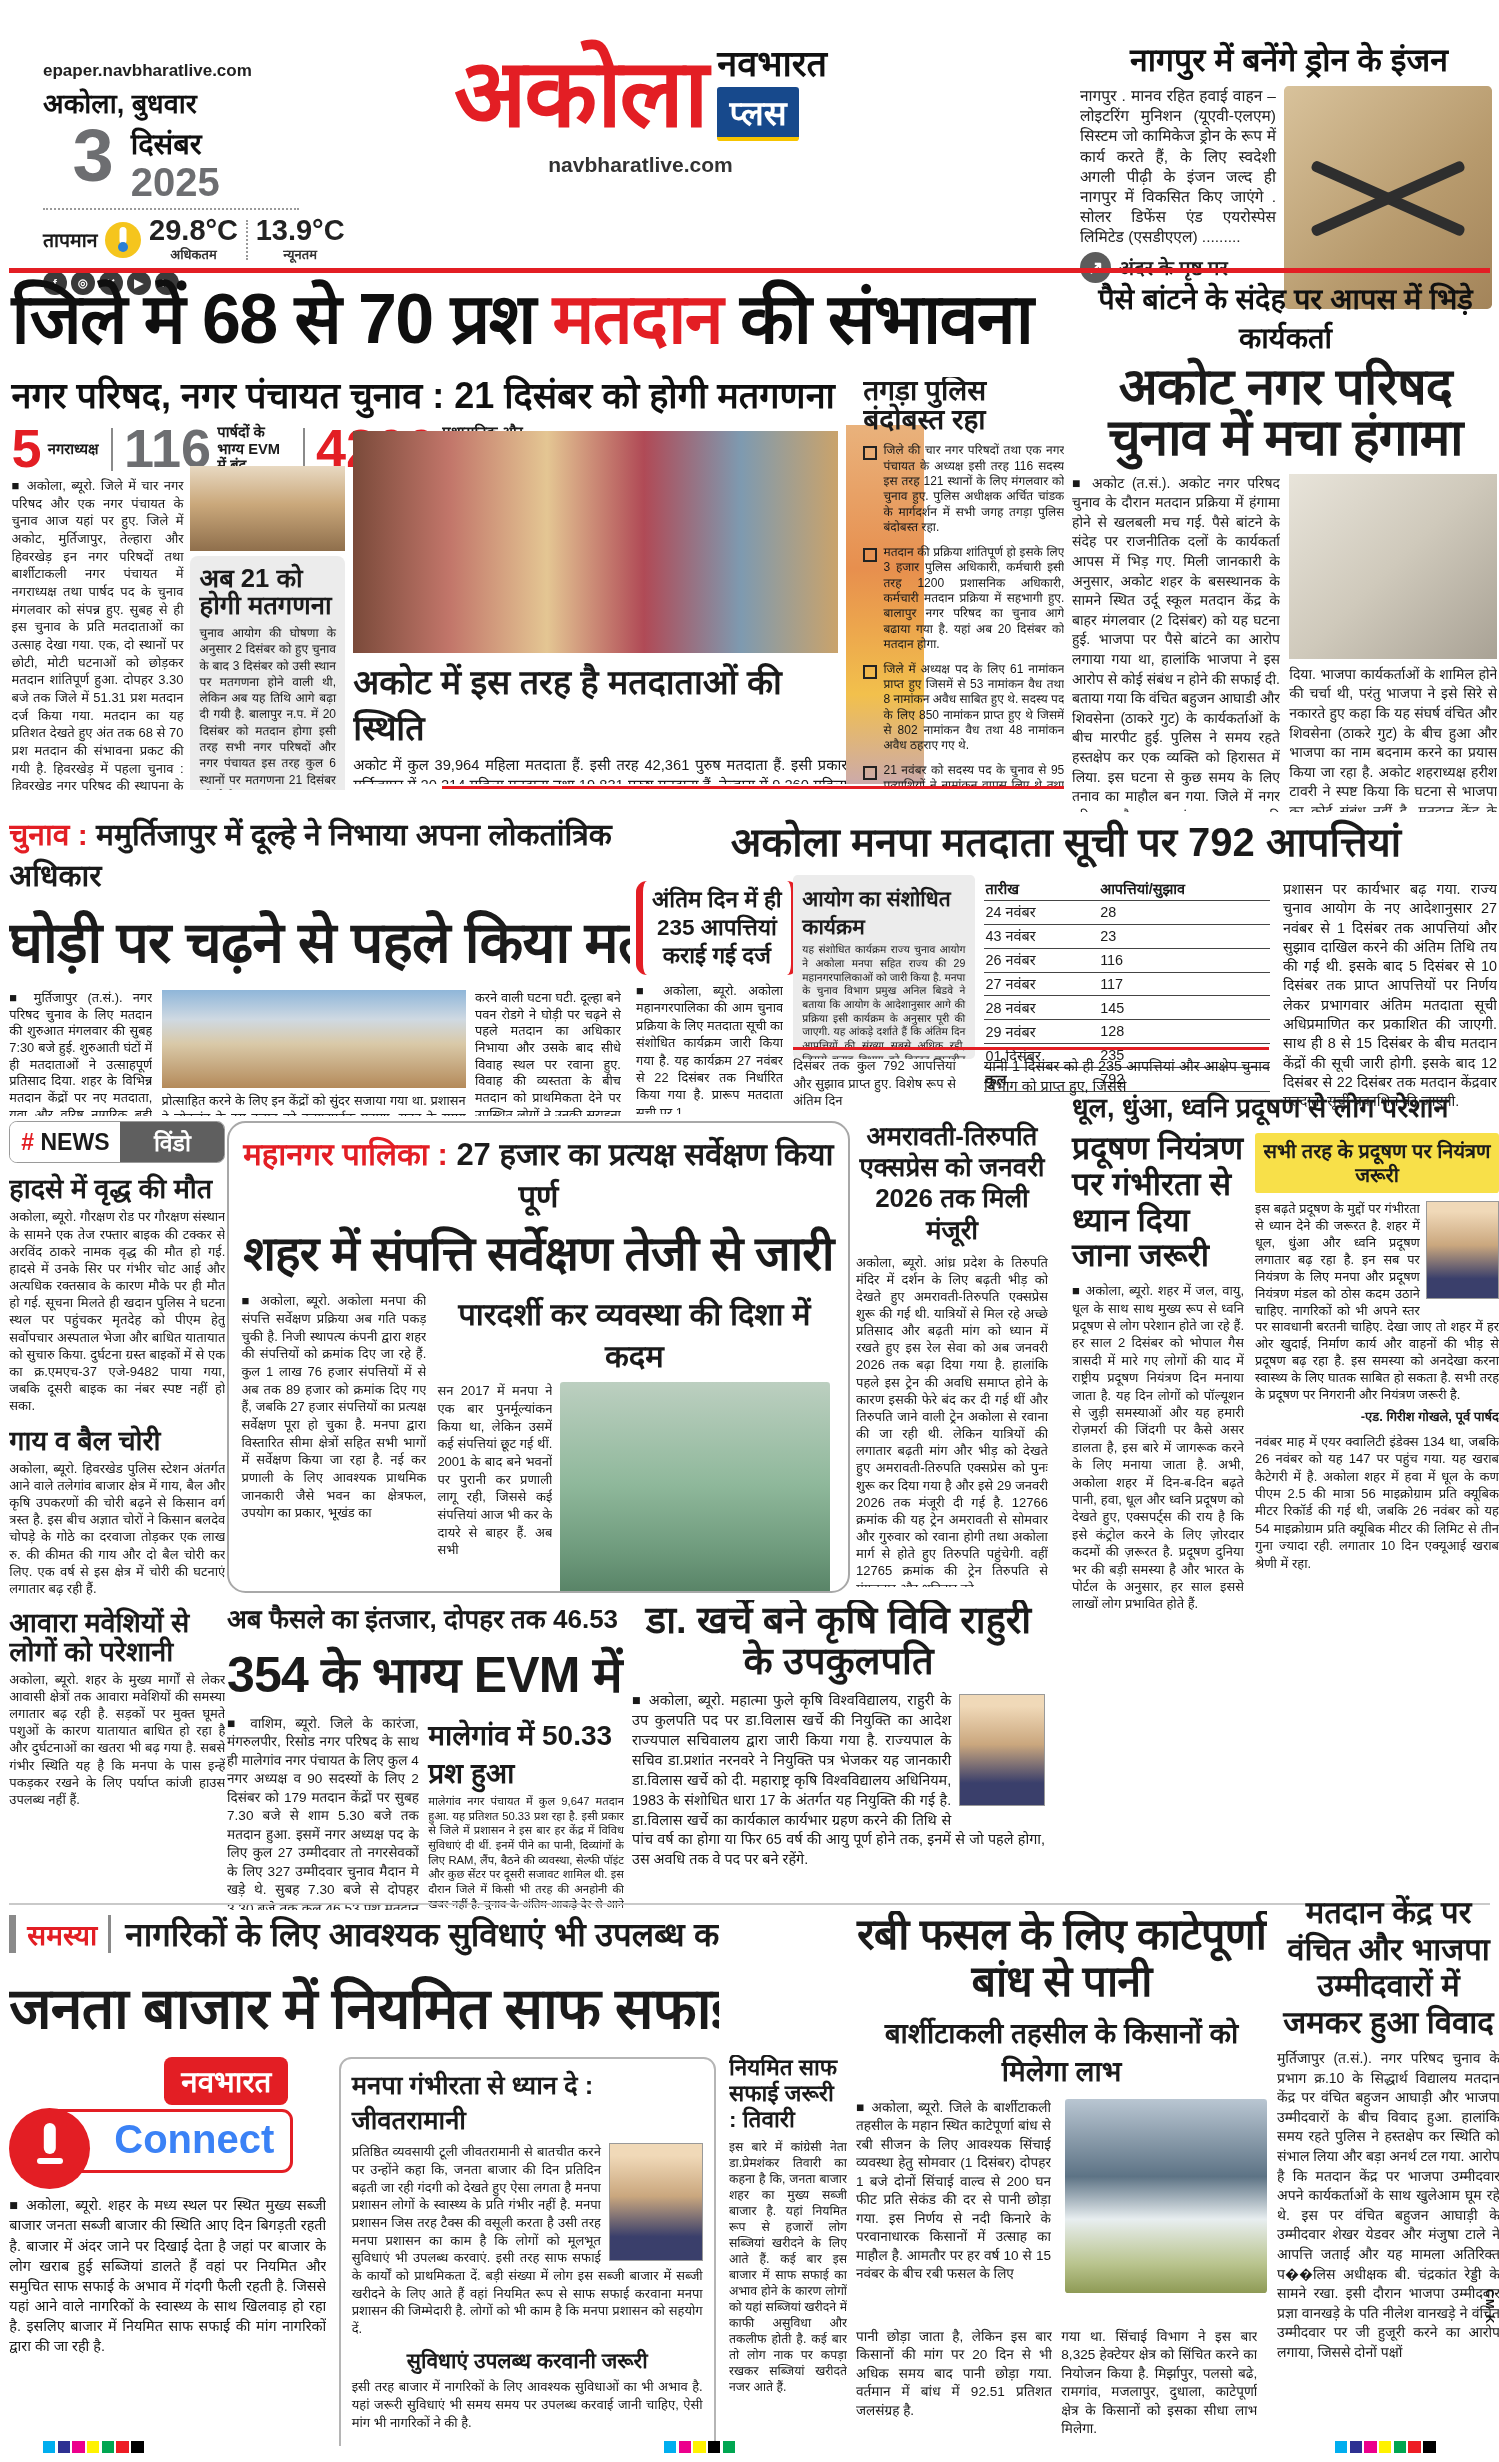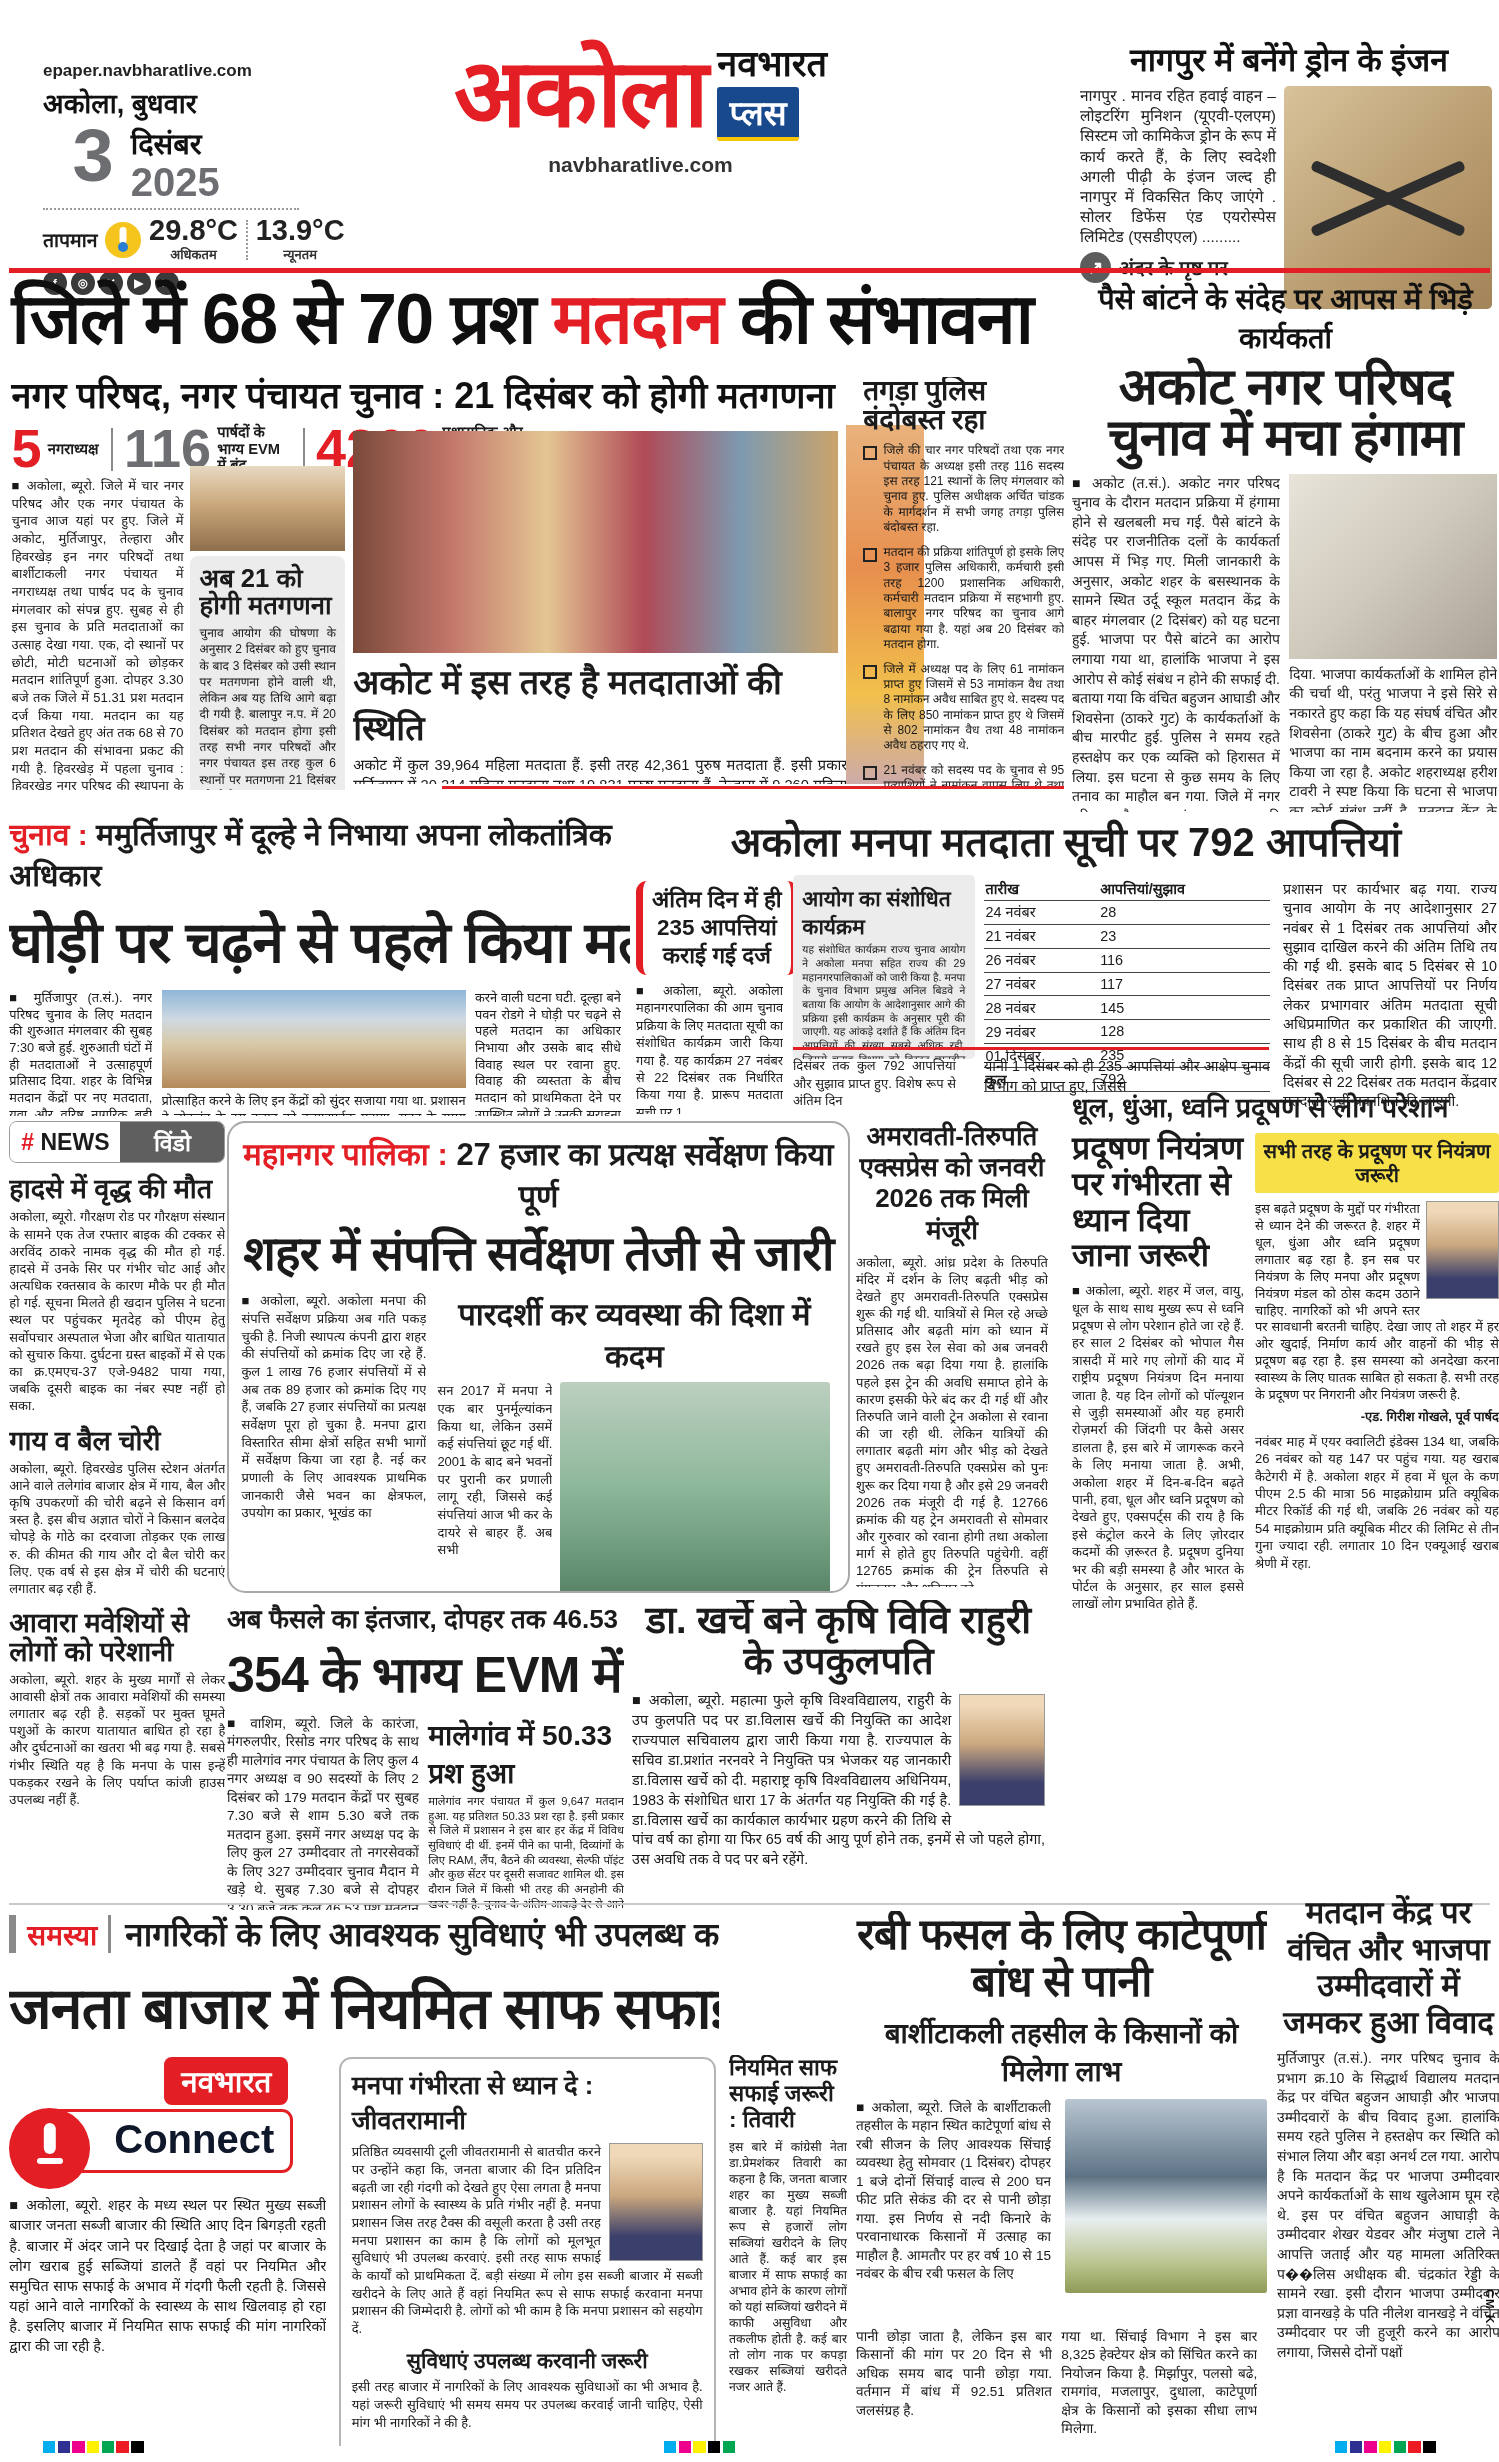--- a/index.html
+++ b/index.html
@@ -86,21 +86,21 @@
   .express-h{font-size:26px;font-weight:800;text-align:center;line-height:1.2;}
   .poll-kick{font-size:27px;font-weight:700;white-space:nowrap;}
   .poll-h{font-size:32px;font-weight:800;line-height:1.12;}
   .yellowbox{background:#f8e049;padding:6.2px 7.8px;font-size:20px;font-weight:800;text-align:center;line-height:1.2;border-radius:3.1px;}
   .sig{font-weight:800;text-align:right;font-size:13px;margin-top:3.1px;}
 
   .prob-label{font-size:28px;font-weight:800;color:#e31e24;border-left:7.8px solid #8a8a8a;border-right:3.1px solid #8a8a8a;padding:0 11px;}
   .janta-kick{font-size:33px;font-weight:800;white-space:nowrap;}
   .janta-h{font-size:57px;font-weight:800;white-space:nowrap;letter-spacing:-0.8px;}
   .nb-badge{background:#e31e24;color:#fff;font-size:29.5px;font-weight:800;padding:3.1px 17px;border-radius:7.8px;display:inline-block;}
-  .connect-pill{border:3.1px solid #e31e24;border-radius:11px;background:#fff;font-size:40px;font-weight:800;color:#0f172a;padding:4.7px 15.5px 7.8px 74px;display:inline-block;}
+  .connect-pill{border:3.1px solid #e31e24;border-radius:11px;background:#fff;font-size:40px;font-weight:800;color:#3b82f6;padding:4.7px 15.5px 7.8px 74px;display:inline-block;}
   .fist{width:81px;height:81px;border-radius:50%;background:#e31e24;position:absolute;left:0;top:26px;}
   .fist::after{content:"";position:absolute;left:50%;top:15.5px;transform:translateX(-50%);width:12.4px;height:31px;background:#fff;border-radius:6.2px;}
   .fist::before{content:"";position:absolute;left:50%;top:50px;transform:translateX(-50%);width:26px;height:6.2px;background:#fff;border-radius:3.1px;}
   .jeevatbox{border:2.3px solid #b5b5b5;border-radius:12.4px;padding:7.8px 11px;}
   .jv-title{font-size:25.6px;font-weight:800;}
   .tw-title{font-size:22.5px;font-weight:800;line-height:1.15;}
   .dam-h{font-size:43px;font-weight:800;text-align:center;line-height:1.1;letter-spacing:-0.8px;}
   .dam-sub{font-size:28px;font-weight:800;text-align:center;}
   .damphoto{background:linear-gradient(180deg,#b9c6d2 0%,#5d7385 40%,#e8eef0 62%,#b9c48e 85%,#8e9a55 100%);border-radius:3.1px;}
   .disp-h{font-size:31px;font-weight:800;line-height:1.18;text-align:center;}
@@ -274,21 +274,21 @@
         <tbody>
             <tr class="hd">
               <td>तारीख</td>
               <td>आपत्तियां/सुझाव</td>
             </tr>
         <tr>
               <td>24 नवंबर</td>
               <td>28</td>
             </tr>
         <tr>
-              <td>21 नवंबर</td>
+              <td>43 नवंबर</td>
               <td>23</td>
             </tr>
         <tr>
               <td>26 नवंबर</td>
               <td>116</td>
             </tr>
         <tr>
               <td>27 नवंबर</td>
               <td>117</td>
             </tr>

